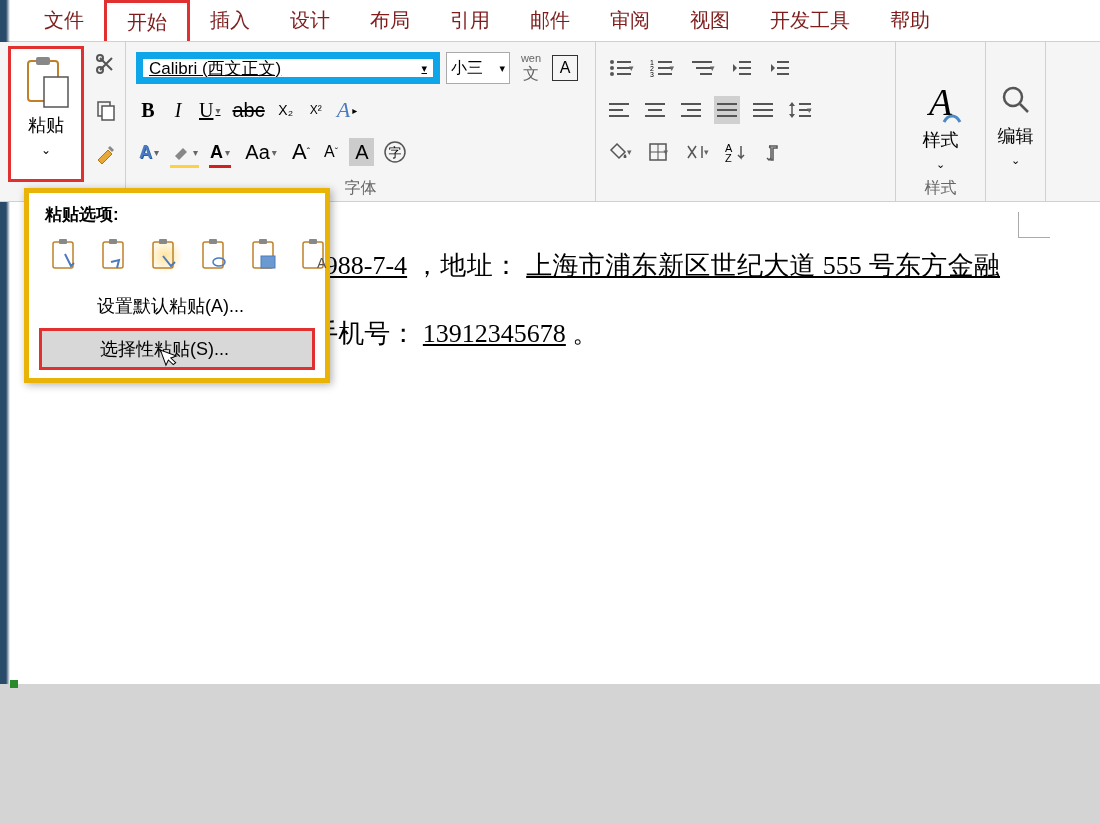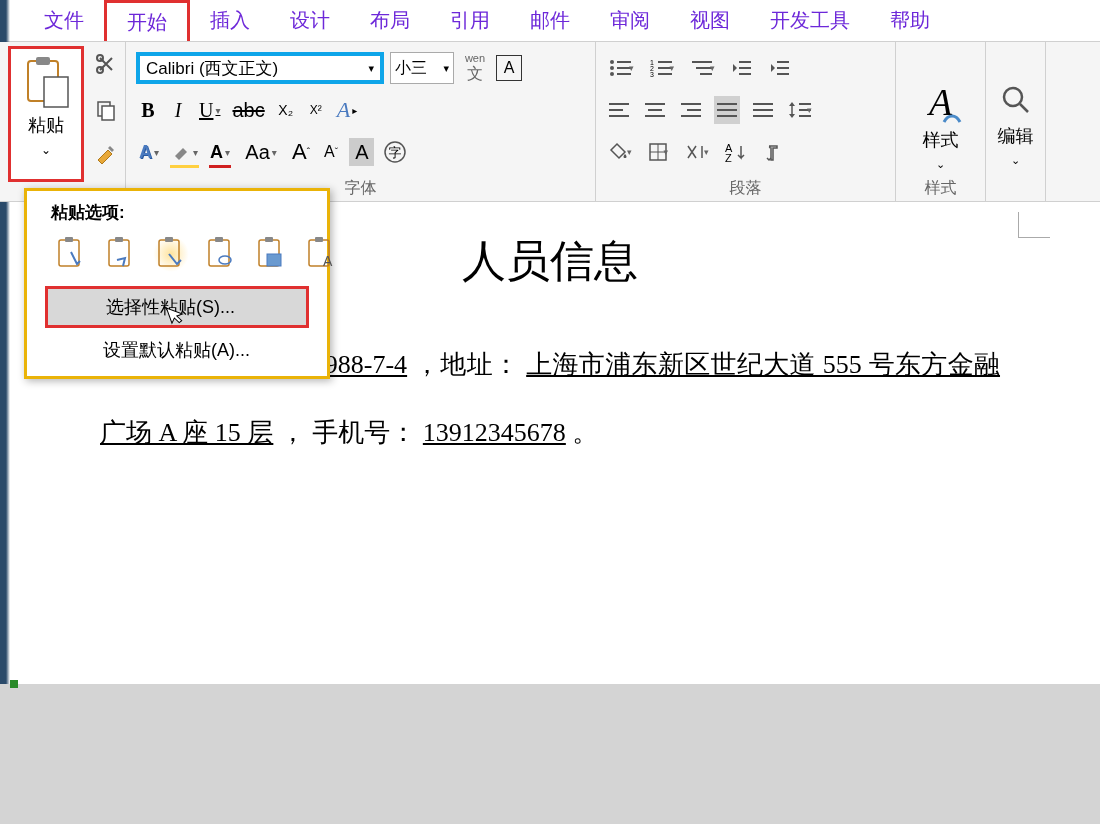--- a/index.html
+++ b/index.html
@@ -1,36 +1,36 @@
 <!DOCTYPE html>
 <html><head>
 <meta charset="utf-8">
 <style>
 * { box-sizing: border-box; margin: 0; padding: 0; }
 body { font-family: "Microsoft YaHei", sans-serif; background: #fff; width: 1100px; height: 824px; overflow: hidden; position: relative; }
 
 .tabs { display: flex; background: #fff; border-bottom: 1px solid #d0d0d0; height: 42px; align-items: stretch; padding-left: 24px; }
-.tab { padding: 8px 20px; font-size: 20px; color: #6d28d9; cursor: pointer; display: flex; align-items: center; }
+.tab { padding: 8px 20px; font-size: 20px; color: #7f1d1d; cursor: pointer; display: flex; align-items: center; }
 .tab.highlighted { border: 3px solid #e03030; border-bottom: none; background: #fff; }
 
 .ribbon { display: flex; background: #f5f5f5; border-bottom: 1px solid #d0d0d0; height: 160px; position: relative; }
 .ribbon-group { border-right: 1px solid #d0d0d0; padding: 4px 8px; display: flex; flex-direction: column; position: relative; }
 .ribbon-group-label { position: absolute; bottom: 2px; left: 0; right: 0; text-align: center; font-size: 16px; color: #666; }
 
 .paste-group { width: 126px; }
 .paste-btn-wrap { border: 3px solid #e03030; padding: 2px; display: flex; flex-direction: column; align-items: center; width: 76px; height: 136px; background: #fff; }
 .paste-icon-box { width: 56px; height: 56px; position: relative; margin-top: 4px; }
 .paste-label { font-size: 18px; margin-top: 2px; }
 .paste-arrow { font-size: 12px; margin-top: 6px; }
 .clipboard-aux { position: absolute; left: 92px; top: 8px; display: flex; flex-direction: column; gap: 18px; }
 .aux-icon { width: 28px; height: 28px; display: flex; align-items: center; justify-content: center; font-size: 20px; }
 
 .font-group { width: 470px; padding: 8px 10px; }
 .font-row { display: flex; align-items: center; gap: 6px; margin-bottom: 6px; height: 36px; }
-.font-select { width: 248px; height: 32px; border: 4px solid #0ea5e9; background: #fff; font-size: 17px; padding: 0 6px; display: flex; align-items: center; justify-content: space-between; }
+.font-select { width: 304px; height: 32px; border: 7px solid #0ea5e9; background: #fff; font-size: 17px; padding: 0 6px; display: flex; align-items: center; justify-content: space-between; text-decoration: underline; }
 .size-select { width: 64px; height: 32px; border: 1px solid #aaa; background: #fff; font-size: 16px; padding: 0 4px; display: flex; align-items: center; justify-content: space-between; }
 .wen-icon { font-size: 11px; color: #666; width: 30px; text-align: center; }
 .A-box { width: 26px; height: 26px; border: 1px solid #333; display: flex; align-items: center; justify-content: center; font-size: 16px; }
 .fmt-btn { min-width: 24px; height: 28px; display: flex; align-items: center; justify-content: center; font-size: 20px; padding: 0 3px; }
 .fmt-btn.b { font-weight: bold; font-family: Georgia, serif; }
 .fmt-btn.i { font-style: italic; font-family: Georgia, serif; }
 .fmt-btn.u { text-decoration: underline; font-family: Georgia, serif; }
 .fmt-btn .dd { font-size: 10px; margin-left: 2px; color: #666; }
 .strike { text-decoration: line-through; }
 .sub { font-size: 14px; }
@@ -43,21 +43,21 @@
 .para-row { display: flex; align-items: center; gap: 10px; height: 36px; margin-bottom: 6px; }
 .dd-sm { font-size: 9px; color: #666; margin-left: -4px; }
 
 .style-group { width: 90px; display: flex; flex-direction: column; align-items: center; justify-content: center; padding-top: 12px; }
 .style-icon { font-size: 38px; font-family: Georgia, serif; font-style: italic; position: relative; }
 .style-label { font-size: 18px; margin-top: 4px; }
 
 .edit-group { width: 60px; display: flex; flex-direction: column; align-items: center; justify-content: center; padding-top: 12px; }
 .search-icon { width: 32px; height: 32px; }
 
-.paste-menu { position: absolute; top: 188px; left: 24px; width: 306px; background: #fff; border: 3px solid #eab308; box-shadow: 2px 2px 8px rgba(0,0,0,0.3); z-index: 100; padding: 6px 12px; }
+.paste-menu { position: absolute; top: 188px; left: 24px; width: 306px; background: #fff; border: 5px solid #eab308; box-shadow: 2px 2px 8px rgba(0,0,0,0.3); z-index: 100; padding: 6px 4px; }
 .paste-menu-title { font-size: 17px; padding: 4px 12px 8px; font-weight: bold; }
 .paste-options-row { display: flex; gap: 14px; padding: 4px 14px 12px; }
 .paste-opt-icon { width: 36px; height: 36px; position: relative; }
 .paste-menu-item { padding: 8px 16px 8px 64px; font-size: 18px; cursor: pointer; }
 .paste-menu-item.highlighted { background: #d8d8d8; border: 3px solid #e03030; margin: 2px 6px; padding: 6px 14px 6px 58px; position: relative; }
 .cursor-arrow { position: absolute; left: 120px; top: 14px; font-size: 18px; transform: rotate(-20deg); }
 
 .paste-opt-icon.hl { background: radial-gradient(circle, rgba(255,200,60,0.5) 0%, rgba(255,200,60,0) 70%); border-radius: 50%; }
 
 .document { padding: 30px 100px 0 100px; background: #fff; }
@@ -329,21 +329,20 @@
             <path d="M16 4v12l-3-3m3 3l3-3" stroke="#555" stroke-width="1.5" fill="none"></path>
           </svg>
         </div>
       <div class="fmt-btn">
           <svg width="20" height="20" viewBox="0 0 20 20">
             <path d="M6 4h8v2l-4 0v12h-2V6c-2 0-2-2 0-2" fill="none" stroke="#555" stroke-width="1.5"></path>
             <path d="M4 16l2 2 2-2" stroke="#555" fill="none" stroke-width="1.5"></path>
           </svg>
         </div>
     </div>
-    <div class="ribbon-group-label">段落</div>
   </div>
 
   <div class="ribbon-group style-group">
     <div class="style-icon">
       <span>A</span>
       <svg width="20" height="14" viewBox="0 0 20 14" style="position:absolute;bottom:-2px;right:-10px">
           <path d="M2 10c4-8 12-8 16 0" stroke="#4a8ac8" stroke-width="3" fill="none"></path>
         </svg>
     </div>
     <div class="style-label">样式</div>
@@ -402,35 +401,34 @@
         </svg>
     </div>
     <div class="paste-opt-icon">
       <svg class="small-clipboard" viewBox="0 0 36 36">
           <rect x="6" y="4" width="20" height="26" rx="2" fill="none" stroke="#c08028" stroke-width="1.5"></rect>
           <rect x="12" y="1" width="8" height="5" rx="1" fill="#888"></rect>
           <text x="20" y="30" font-size="14" fill="#555">A</text>
         </svg>
     </div>
   </div>
+  <div class="paste-menu-item">设置默认粘贴(A)...</div>
   <div class="paste-menu-item highlighted">
     <span>选择性粘贴(S)...</span>
     <span class="cursor-arrow">
       <svg width="18" height="22" viewBox="0 0 18 22">
           <path d="M2 2l0 16 4-4 3 6 3-1-3-6 6 0z" fill="#fff" stroke="#000" stroke-width="1"></path>
         </svg>
     </span>
   </div>
-  <div class="paste-menu-item">设置默认粘贴(A)...</div>
 </div>
 
 <div class="ruler-tab"></div>
 
 <div class="document">
-  <div class="doc-title">人员信息</div>
   <div class="doc-body">
     <span class="u">男</span>
     <span>，</span>
     <span class="u">汉族</span>
     <span>，生于 </span>
     <span class="u">1988-7-4</span>
     <span>，地址：</span>
     <span class="u">上海市浦东新区世纪大道 555 号东方金融广场 A 座 15 层</span>
     <span>， 手机号：</span>
     <span class="u">13912345678</span>

